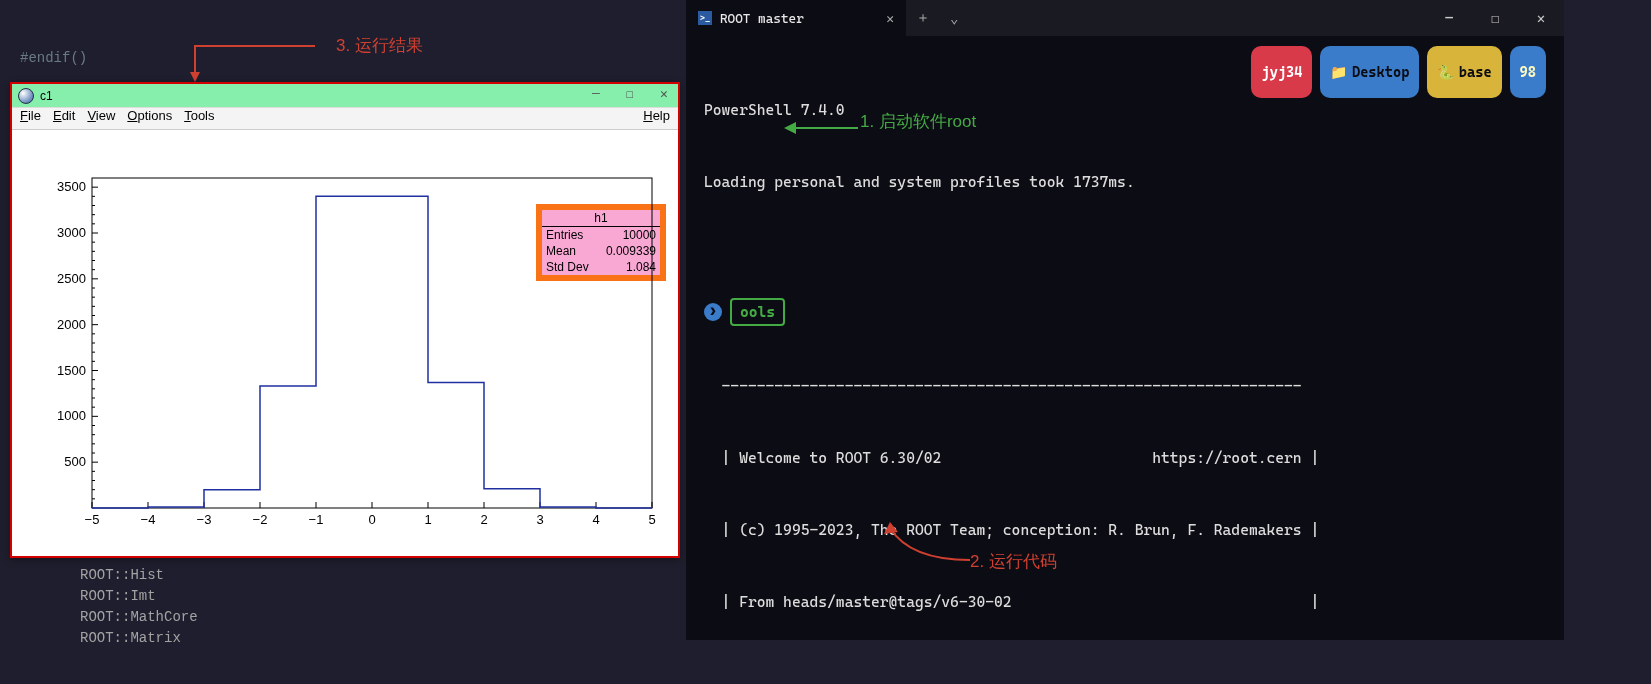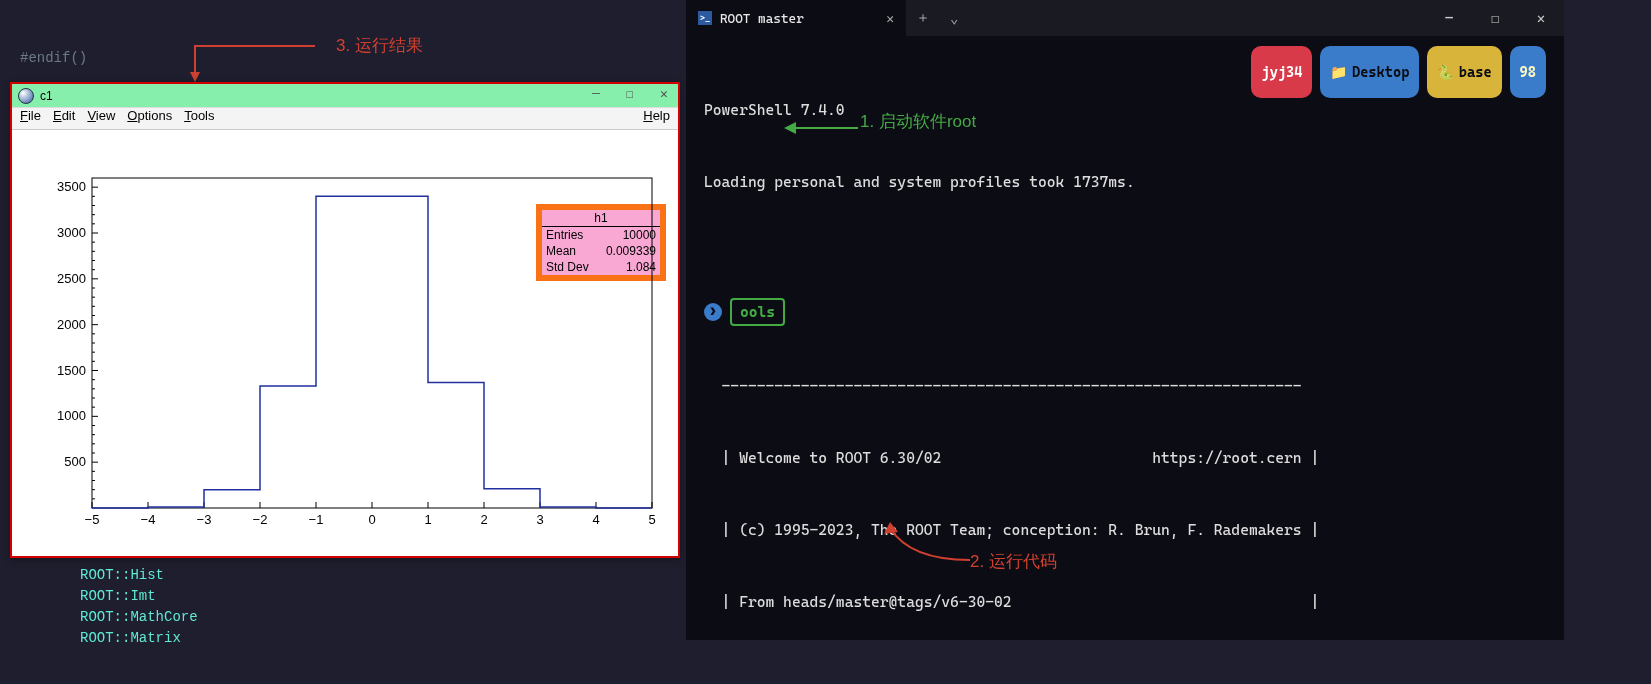--- a/index.html
+++ b/index.html
@@ -19,21 +19,21 @@
     top: 0; left: 0;
     width: 680px;
     padding: 6px 20px;
     color: #6a7a85;
     line-height: 1.5;
     white-space: pre;
   }
   .code-bottom {
     position: absolute;
     top: 565px; left: 80px;
-    color: #5eead4;
+    color: #a3a3a3;
     line-height: 1.5;
   }
 
   
   .root-window {
     position: absolute;
     top: 82px; left: 10px;
     width: 670px;
     height: 476px;
     background: #fff;

